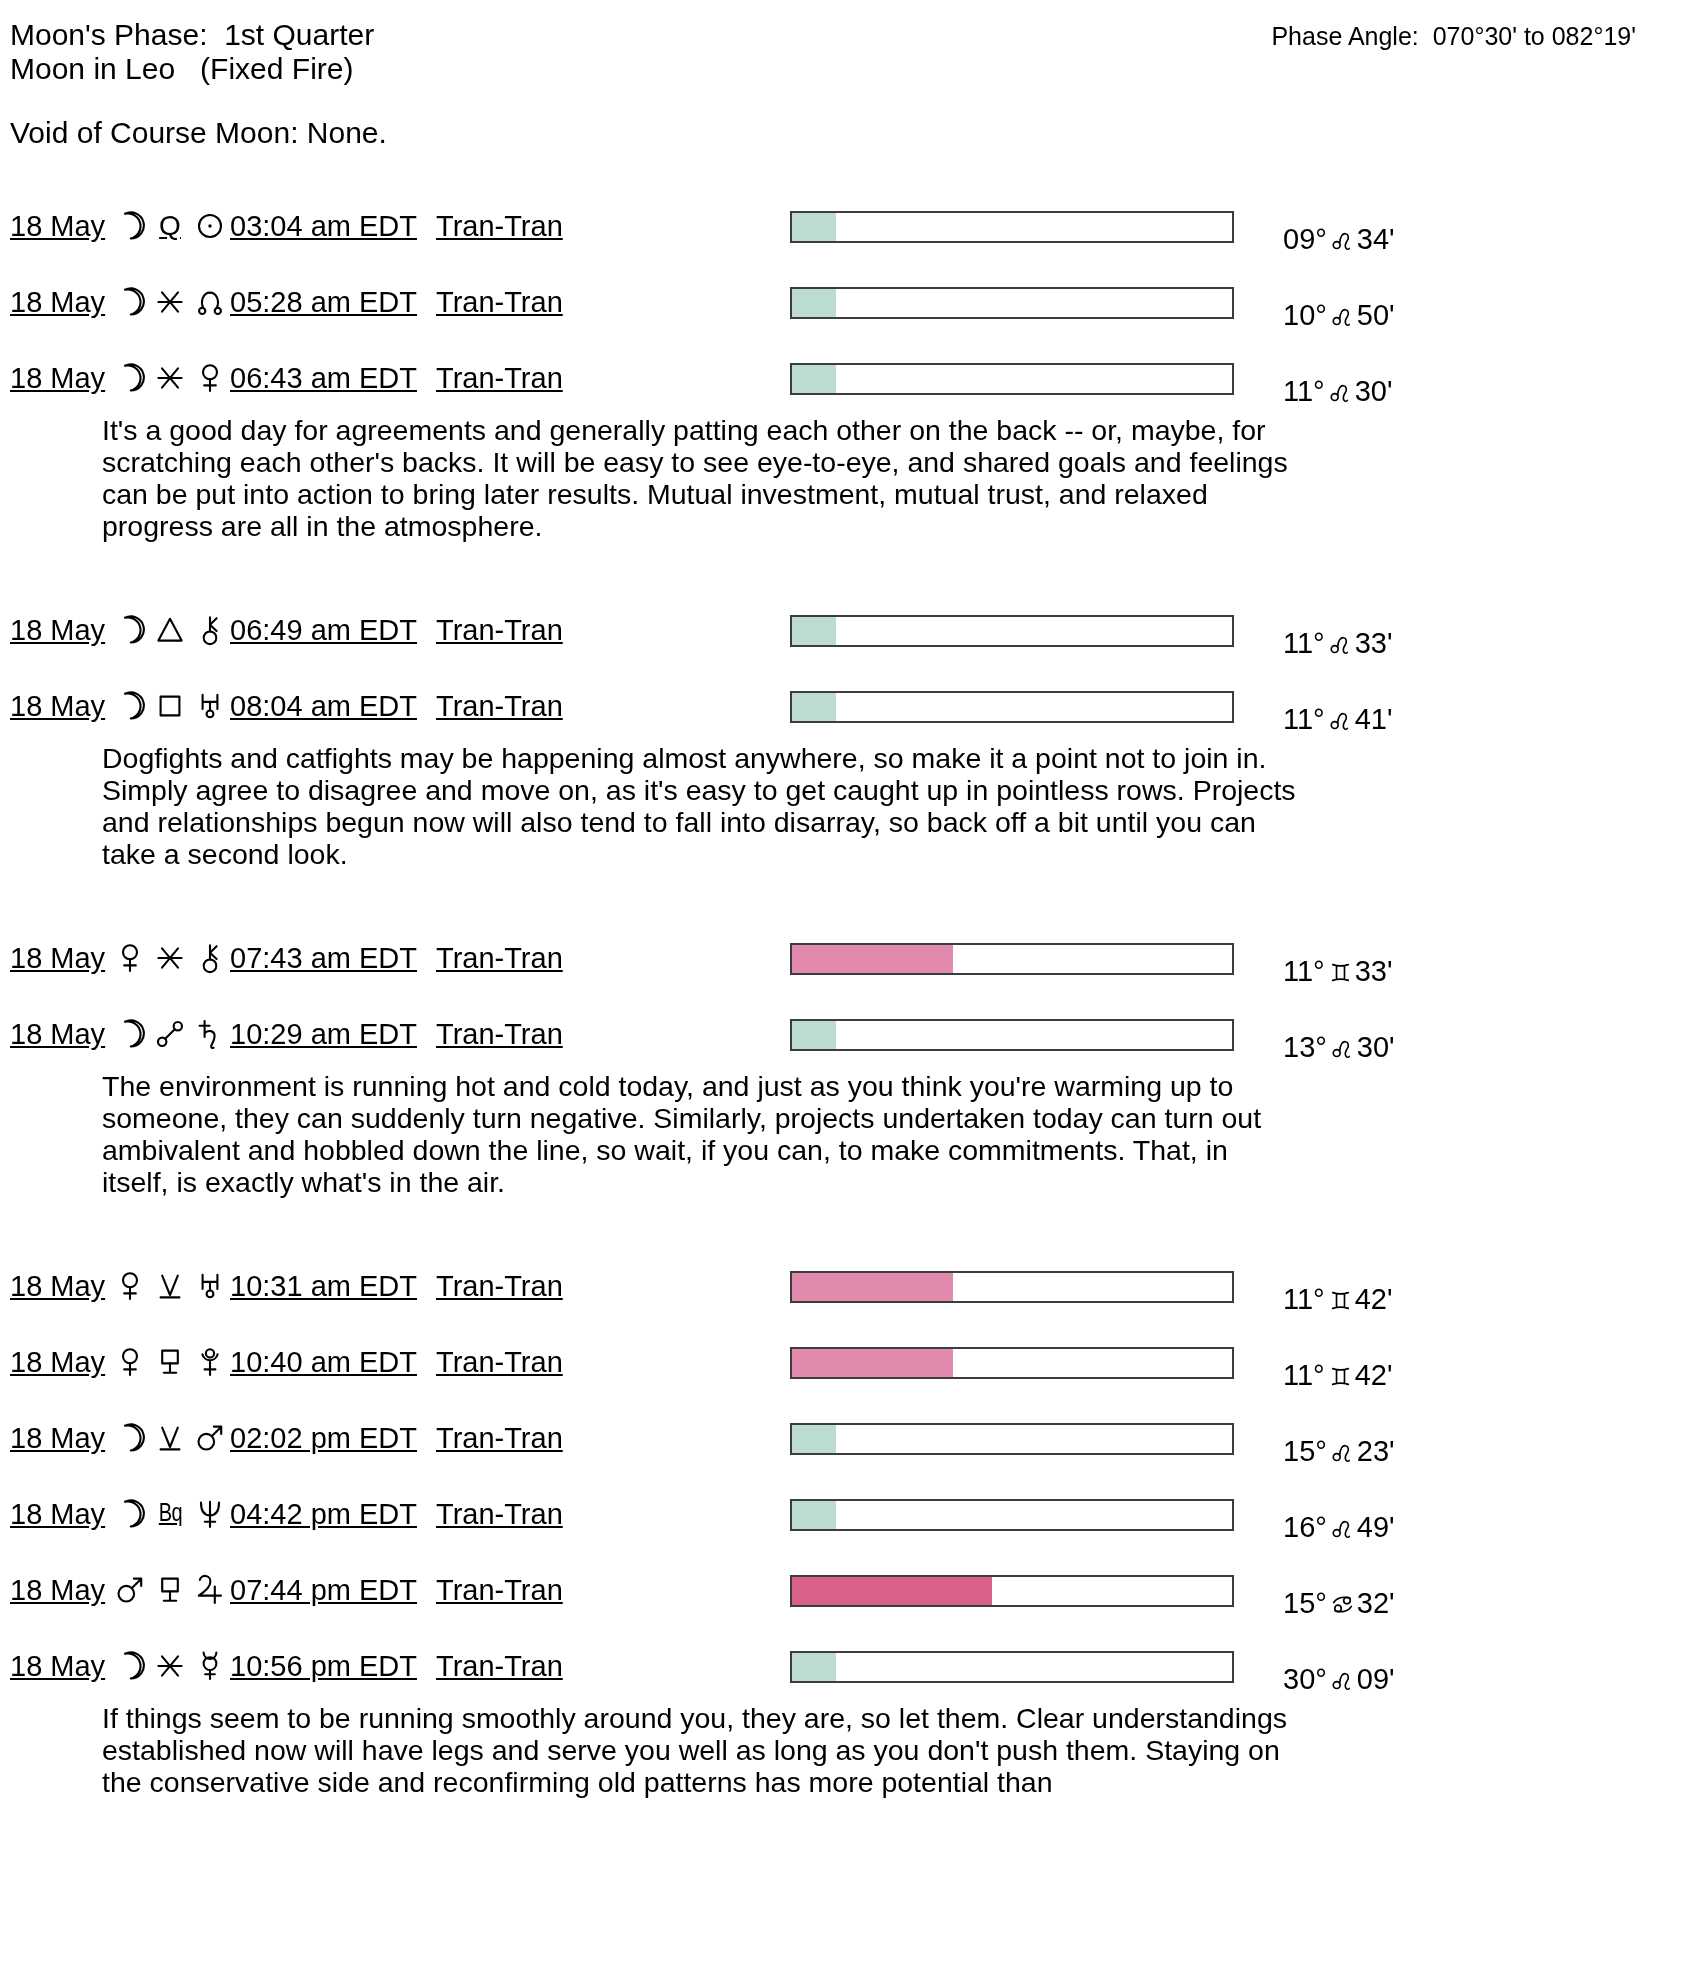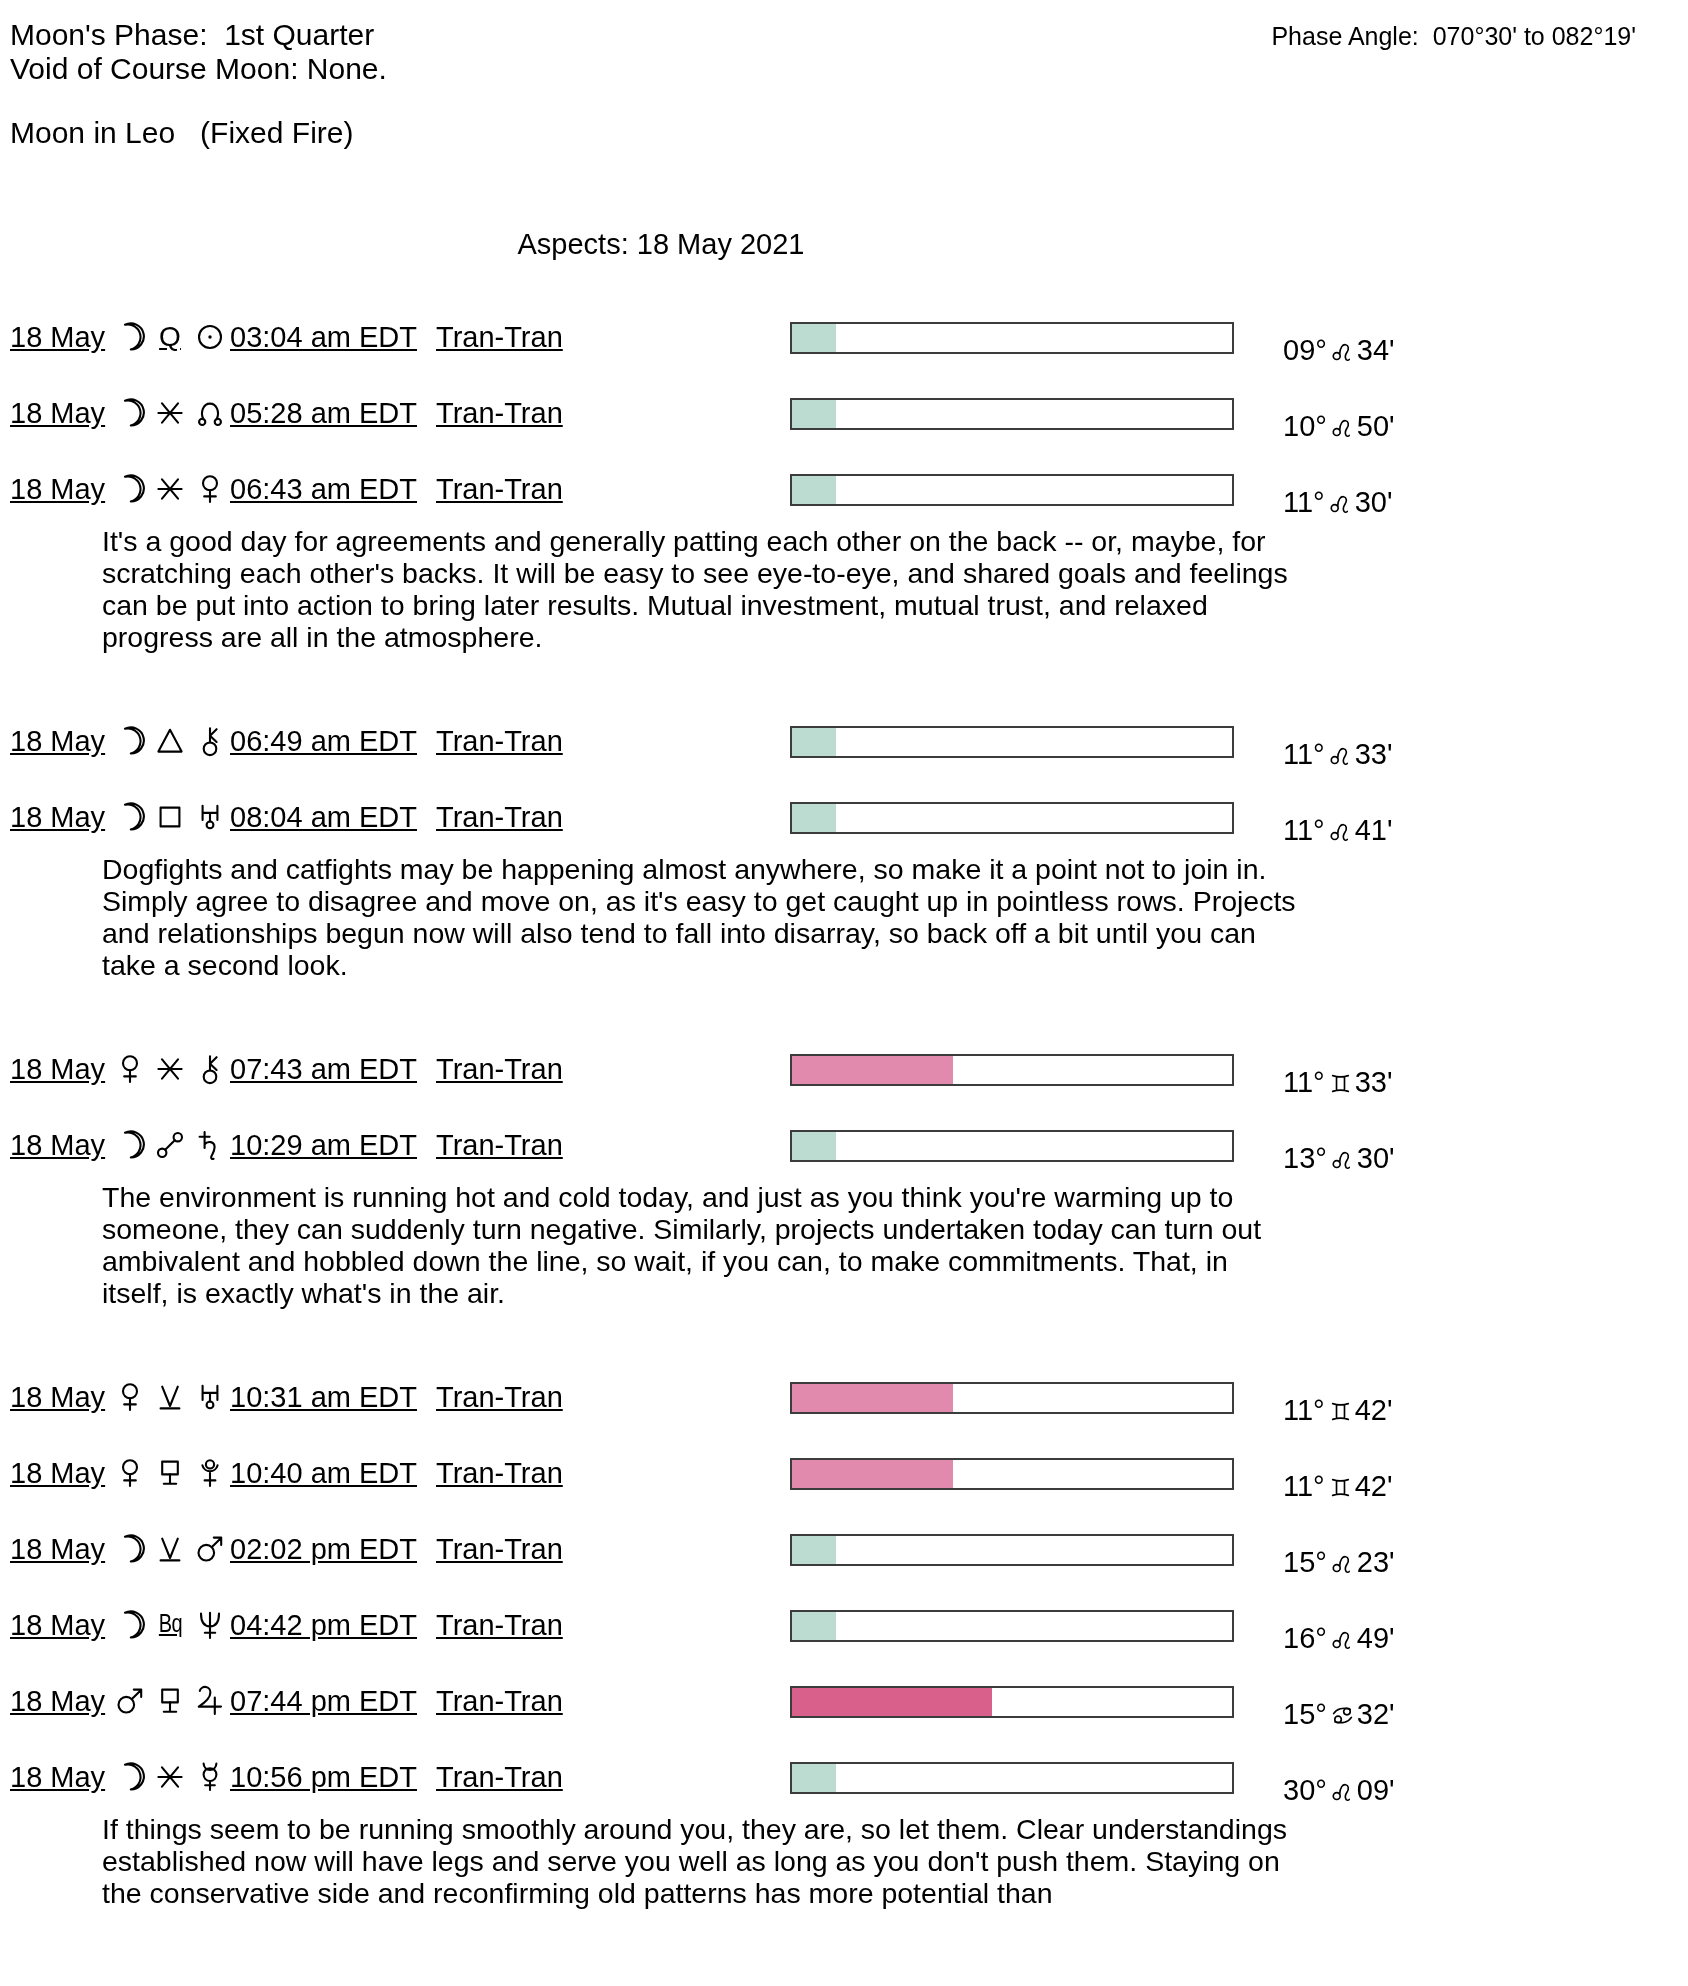--- a/index.html
+++ b/index.html
@@ -36,24 +36,23 @@
     margin:-24px 0 72px 92px;width:1195px;
     font-size:28.5px;line-height:32px;
   }
 </style>
 </head>
 <body>
 
 <div class="page">
   <div class="h-line pre">Moon's Phase:  1st Quarter</div>
   <div class="phase-angle pre">Phase Angle:  070°30' to 082°19'</div>
+  <div class="h-line pre">Moon in Leo   (Fixed Fire)</div>
   <div class="h-line pre">Void of Course Moon: None.</div>
-  <div class="h-line pre">Moon in Leo   (Fixed Fire)</div>
 
-  <div class="title">Aspects: 18 May 2021</div>
 
   <div id="aspect-list">
       <div class="aspect-row">
     <span class="cell date">18 May</span>
     <span class="cell sym sym1">
           <svg class="sym-svg" viewBox="0 0 32 32" xmlns="http://www.w3.org/2000/svg">
             <g stroke="#000" stroke-width="2.1" fill="none" stroke-linecap="round" stroke-linejoin="round">
               <path d="M11 3.8 A13 13 0 1 1 16.8 28.4 A10.4 10.4 0 0 0 11 3.8 Z"></path>
             </g>
           </svg>

